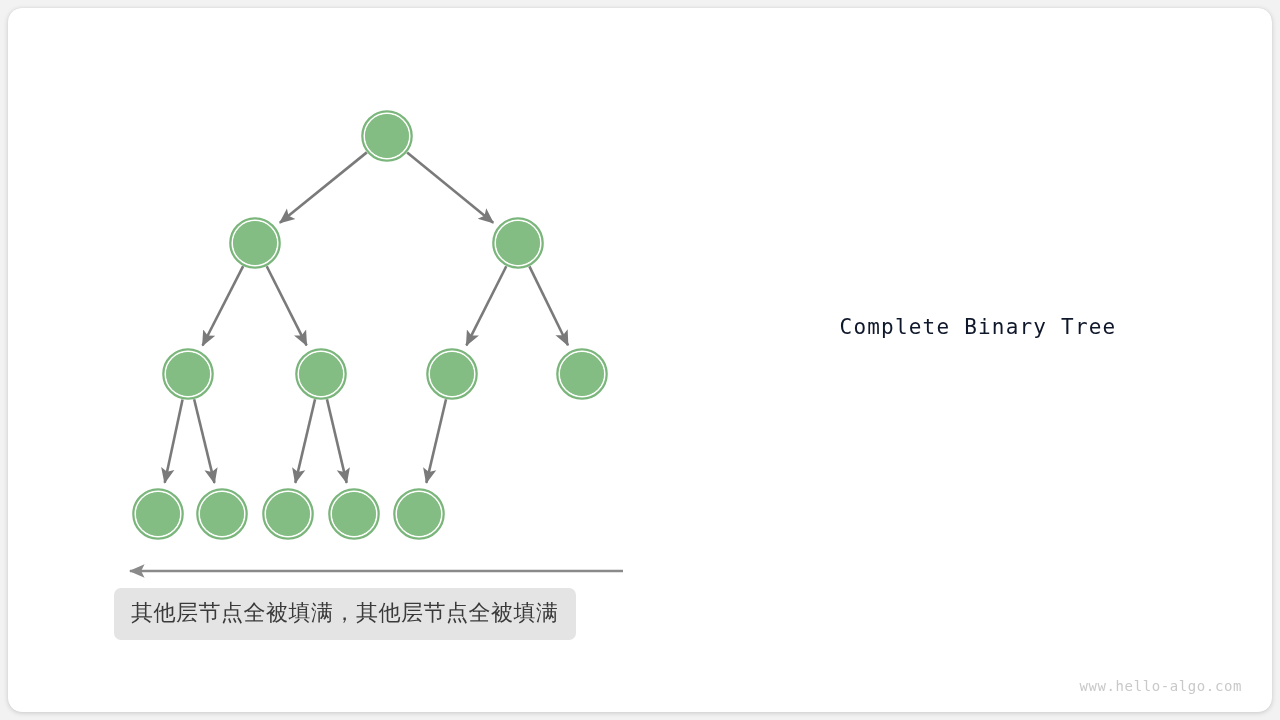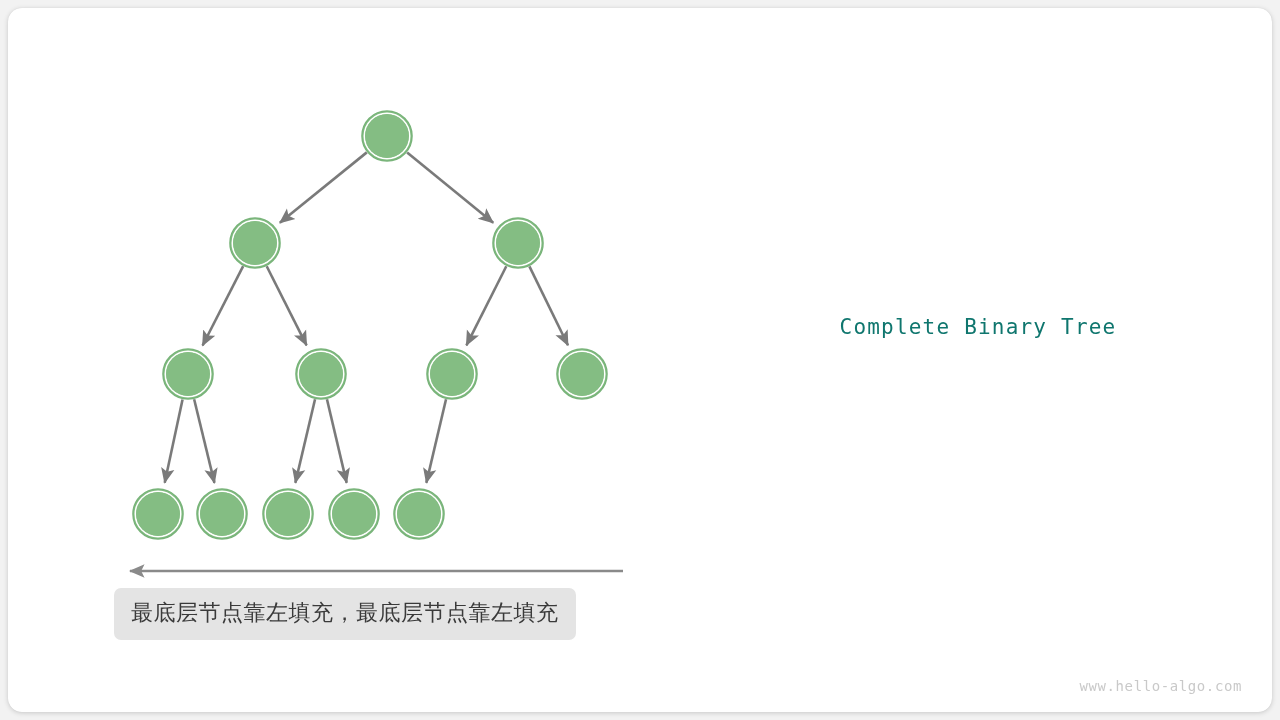--- a/index.html
+++ b/index.html
@@ -50,21 +50,21 @@
     font-size: 25px;
     font-weight: bold;
     color: #4a9e58;
     letter-spacing: 1px;
     line-height: 34px;
     margin: 0;
   }
   #diagram-subtitle {
     font-family: "DejaVu Sans Mono", "Liberation Mono", monospace;
     font-size: 21px;
-    color: #0f766e;
+    color: #0f172a;
     letter-spacing: 1.2px;
     line-height: 30px;
     margin: 16px 0 0 0;
   }
   
   #caption-box {
     position: absolute;
     left: 106px;
     top: 580px;
     padding: 10px 17px 12px 17px;
@@ -177,21 +177,21 @@
             <circle cx="411" cy="506" r="22.6" fill="none" stroke="#ffffff" stroke-width="1.8"></circle>
             <circle cx="411" cy="506" r="22" fill="#84bd83"></circle>
           </g>
         </g>
       <g id="direction-layer">
           <line x1="615" y1="563" x2="122" y2="563" stroke="#8a8a8a" stroke-width="2.6" marker-end="url(#arrowhead-flat)"></line>
         </g>
     </svg>
 
     <div id="caption-box">
-      <span>最底层节点靠左填充，最底层节点靠左填充</span>
+      <span>其他层节点全被填满，其他层节点全被填满</span>
     </div>
 
     <div id="title-block">
       <p id="diagram-subtitle">Complete Binary Tree</p>
     </div>
 
     <div id="watermark">www.hello-algo.com</div>
 
   </div>
 </div>

